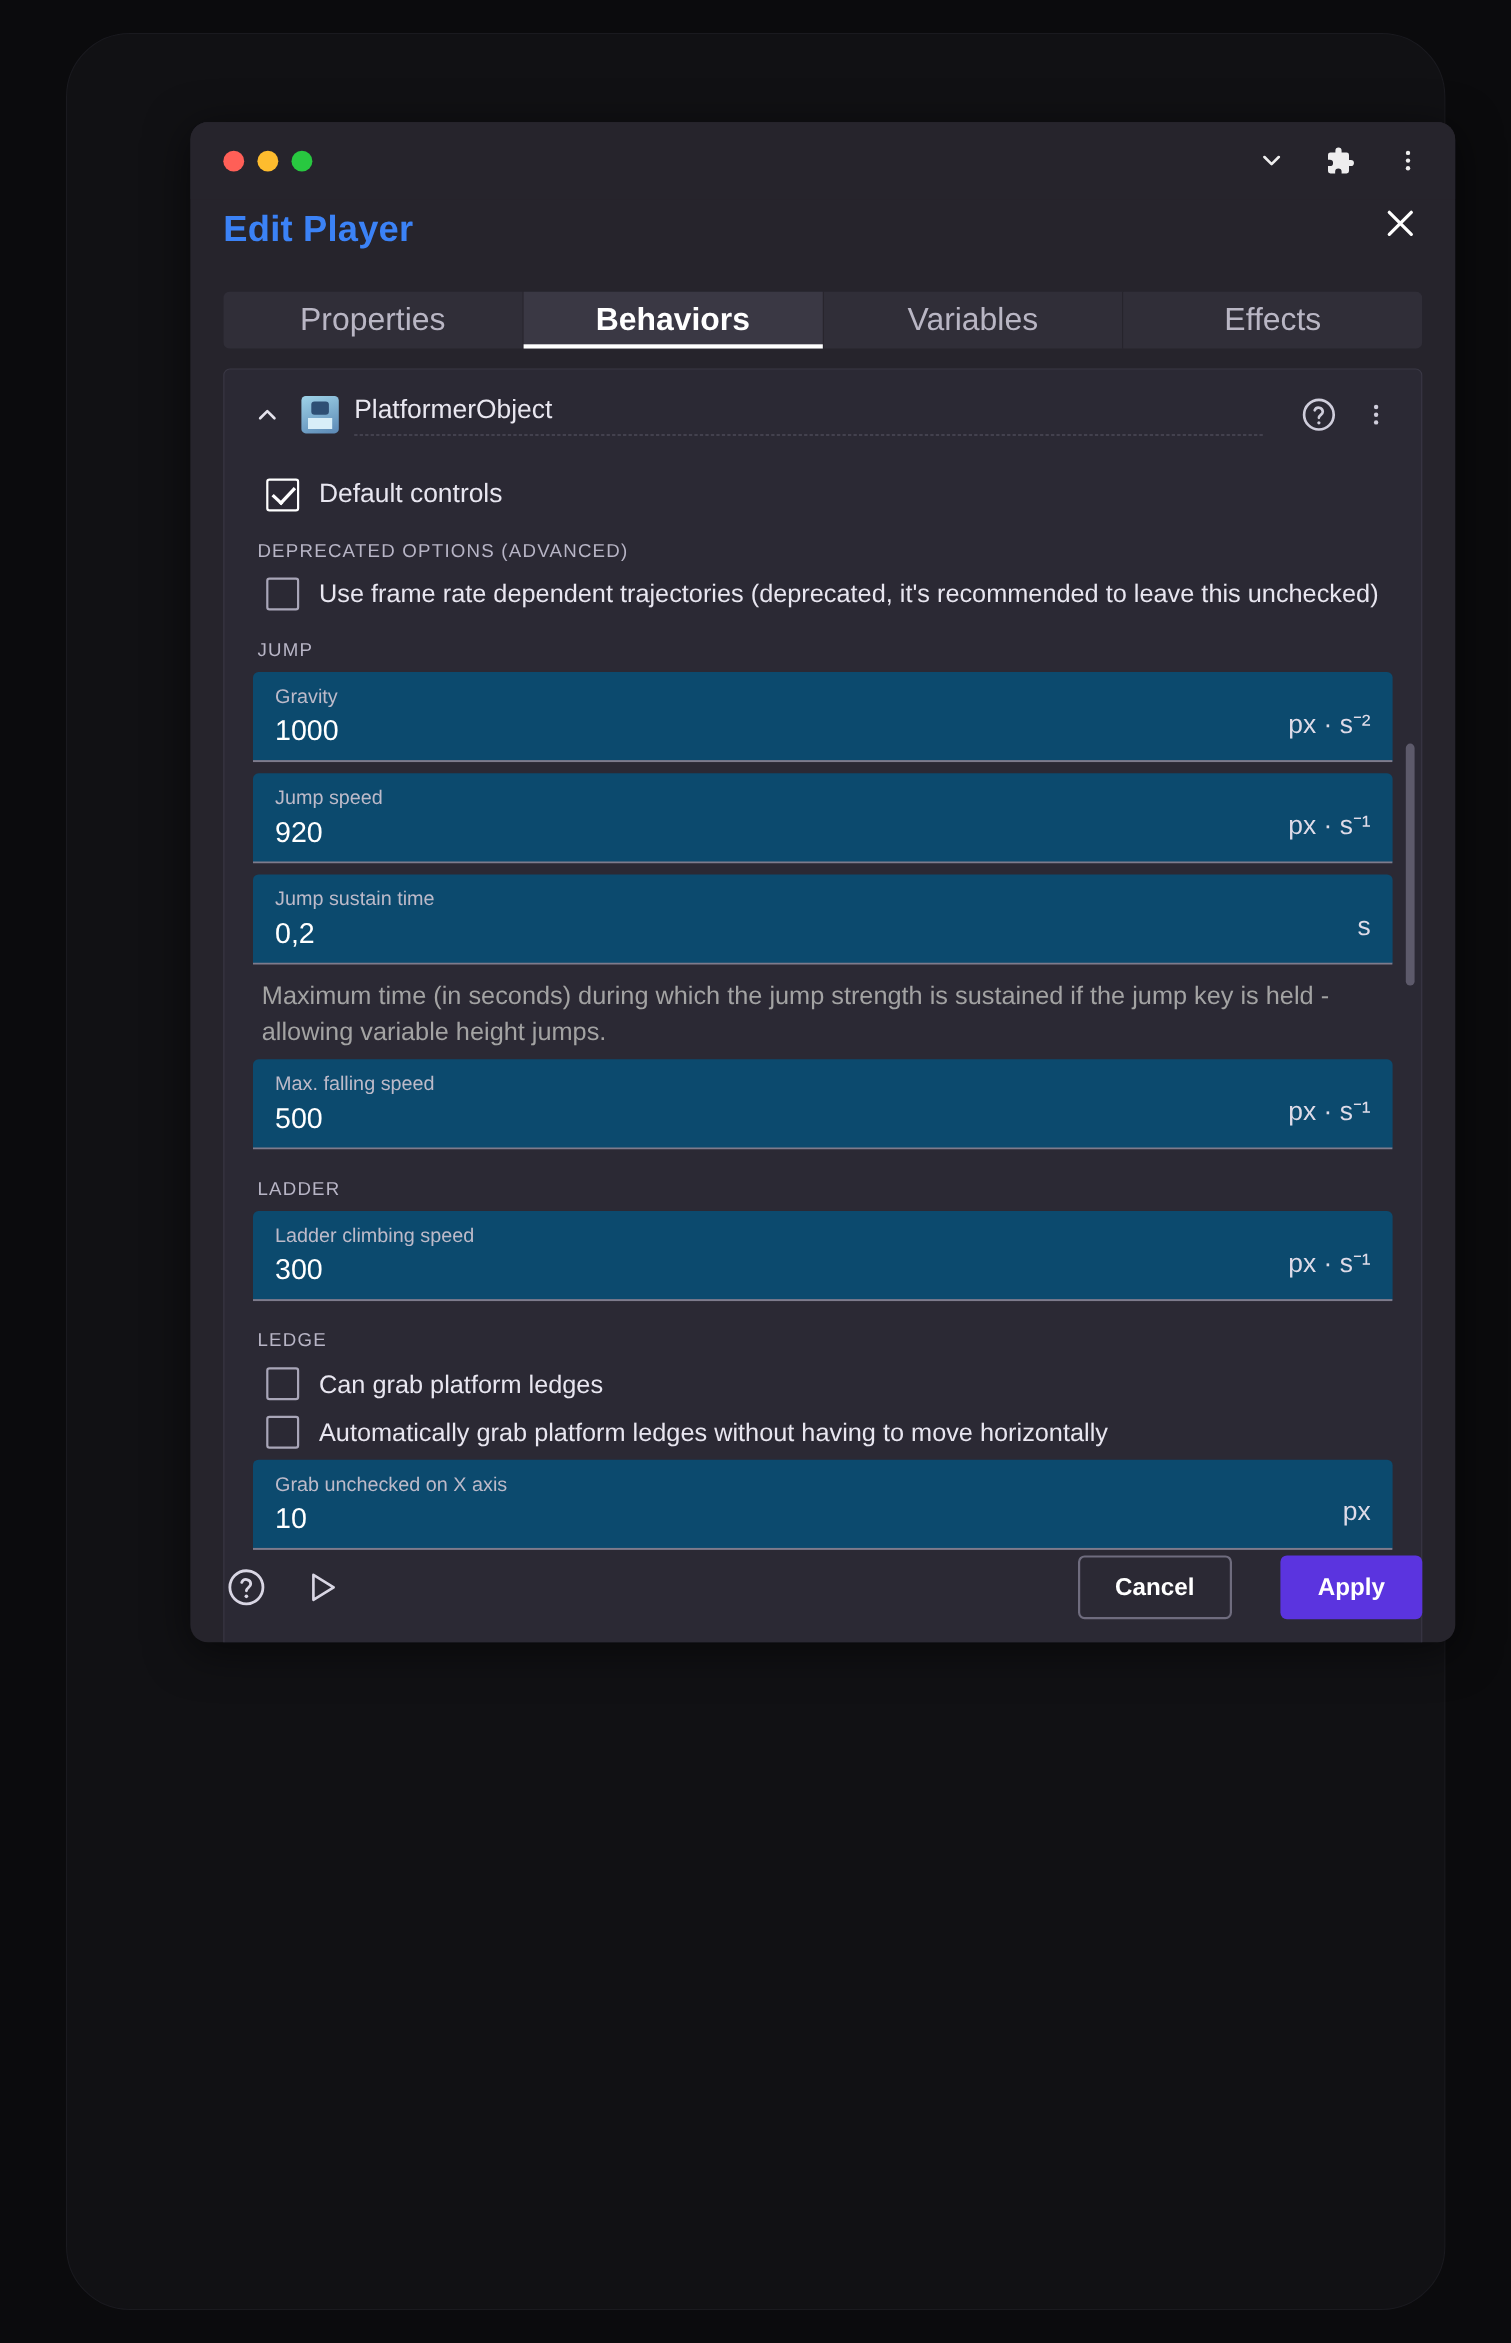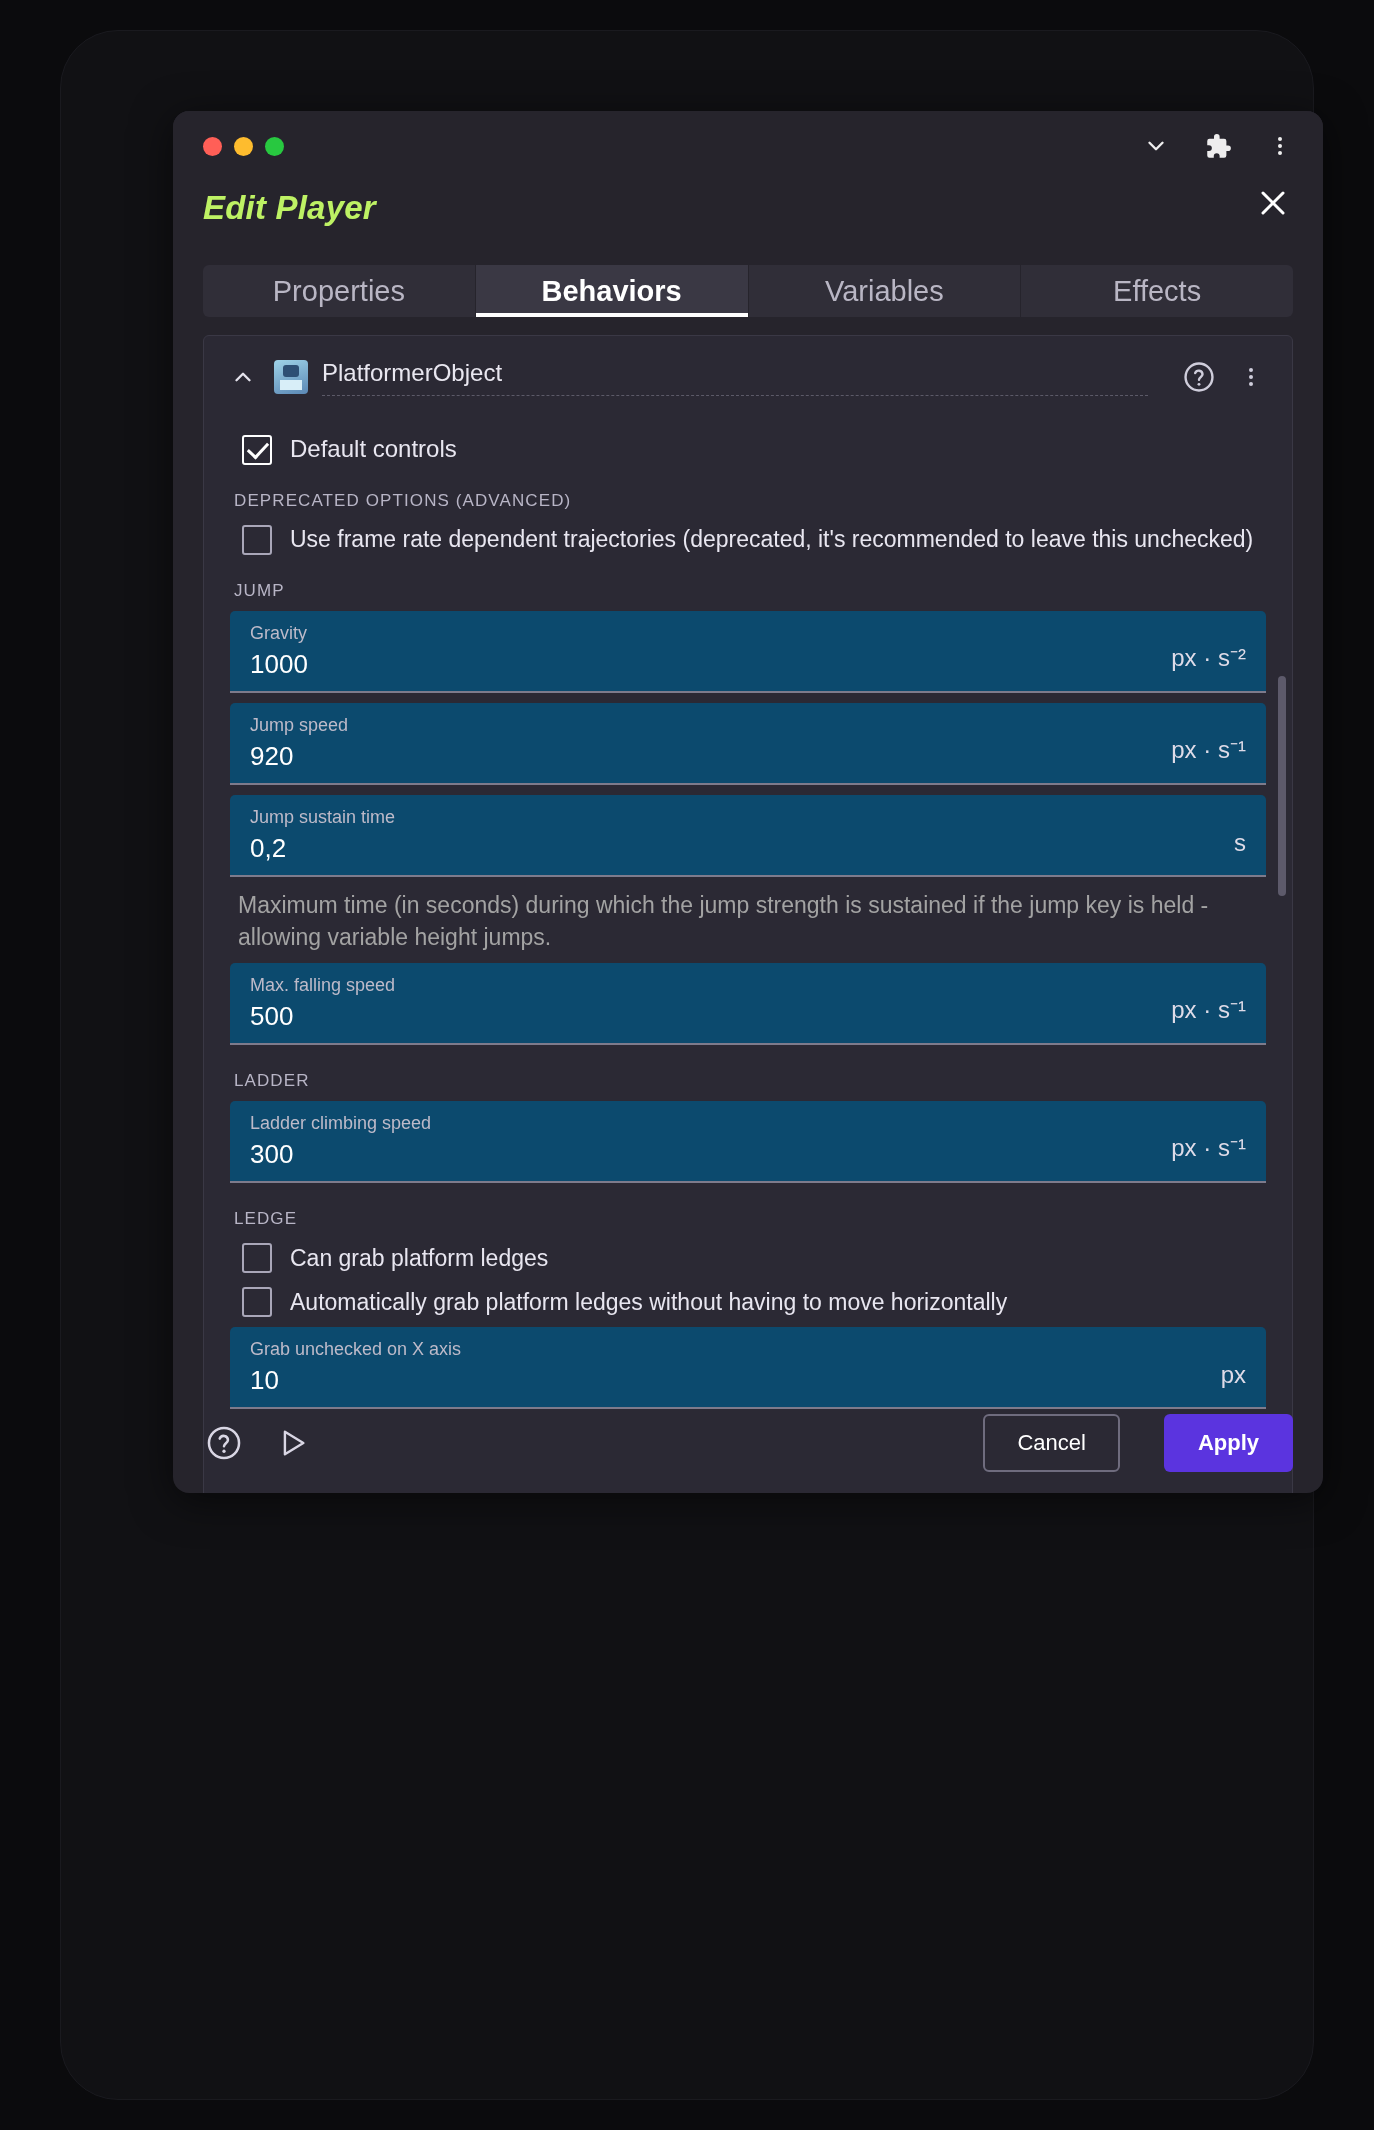--- a/index.html
+++ b/index.html
@@ -57,23 +57,22 @@
     cursor: pointer;
   }
   .ticon svg { display: block; }
   
   .header {
     position: relative;
     padding: 8px 30px 0 30px;
     height: 74px;
   }
   .header h1 {
-    font-size: 33px; font-weight: bold; color: #bef264;
+    font-size: 33px; font-weight: bold; color: #3b82f6;
     letter-spacing: 0.2px;
-    font-style: italic;
   }
   .close-x {
     position: absolute; right: 30px; top: 2px;
     width: 40px; height: 40px;
     cursor: pointer;
   }
   
   .tabs {
     display: flex;
     margin: 10px 30px 0 30px;
@@ -241,21 +240,21 @@
   .fic {
     width: 42px; height: 42px;
     display: flex; align-items: center; justify-content: center;
     color: #d9d6e4; cursor: pointer;
   }
   .spacer { flex: 1; }
   .btn-cancel {
     background: transparent;
     border: 2px solid #6f6c7e;
     color: #ffffff;
-    font-size: 22px; font-weight: normal;
+    font-size: 22px; font-weight: bold;
     border-radius: 6px;
     padding: 14px 32px;
     cursor: pointer;
   }
   .btn-apply {
     background: #5b34df;
     border: none;
     color: #ffffff;
     font-size: 22px; font-weight: bold;
     border-radius: 6px;

